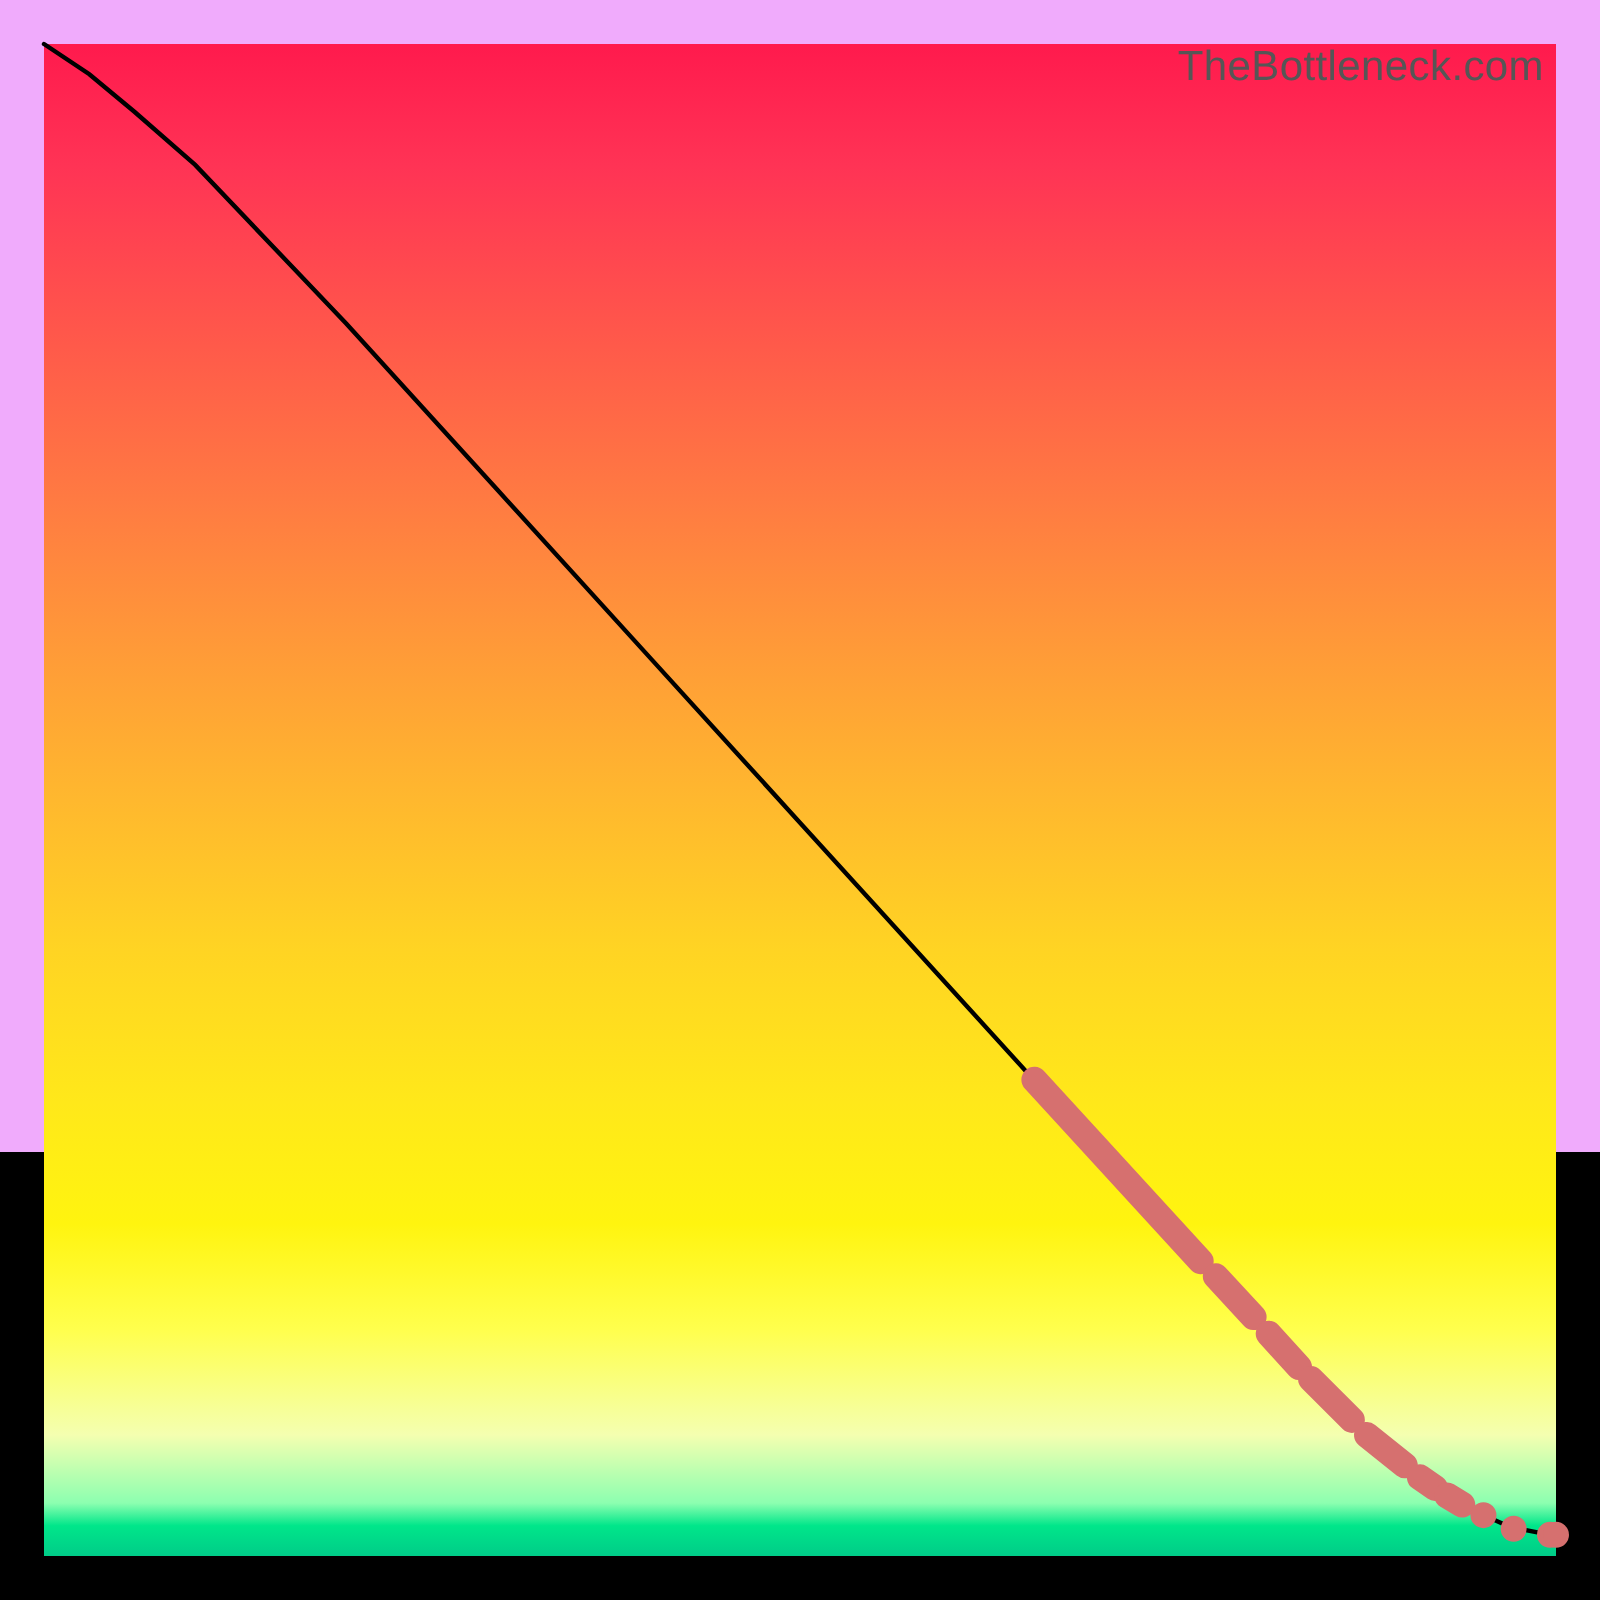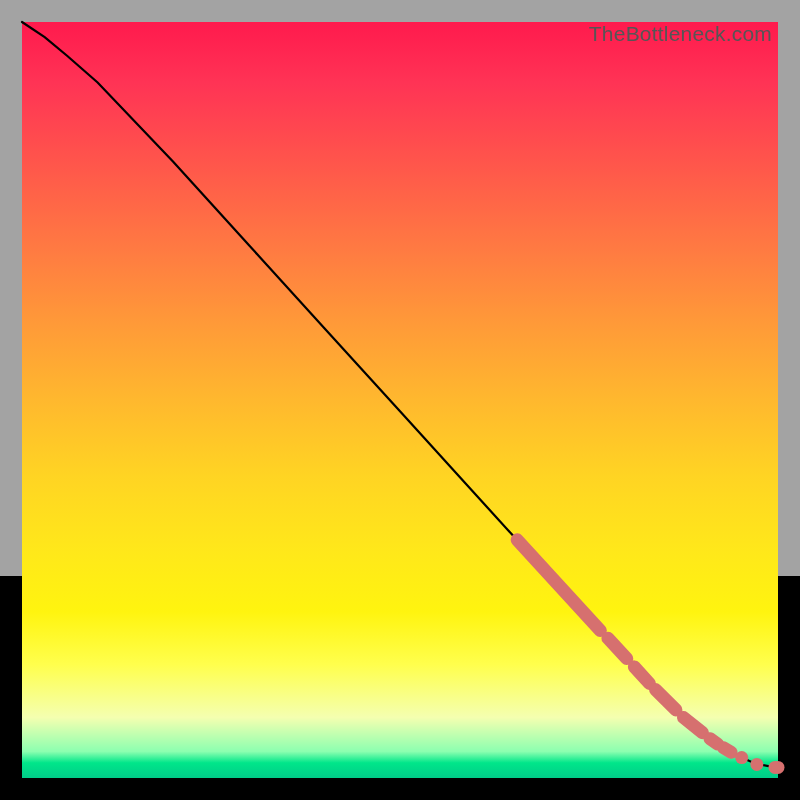--- a/index.html
+++ b/index.html
@@ -1,21 +1,21 @@
 <!DOCTYPE html>
 <html><head>
 <meta charset="utf-8">
 <style>
   * { margin: 0; padding: 0; box-sizing: border-box; }
   html, body { width: 800px; height: 800px; overflow: hidden; background: #000; }
   .stage {
     position: relative;
     width: 800px;
     height: 576px;
-    background: #a3a3a3;
+    background: #f0abfc;
   }
   .plot {
     position: absolute;
     left: 22px;
     top: 22px;
     width: 756px;
     height: 756px;
     background: linear-gradient(to bottom,
       #ff1a4d 0%,
       #ff3355 8%,

